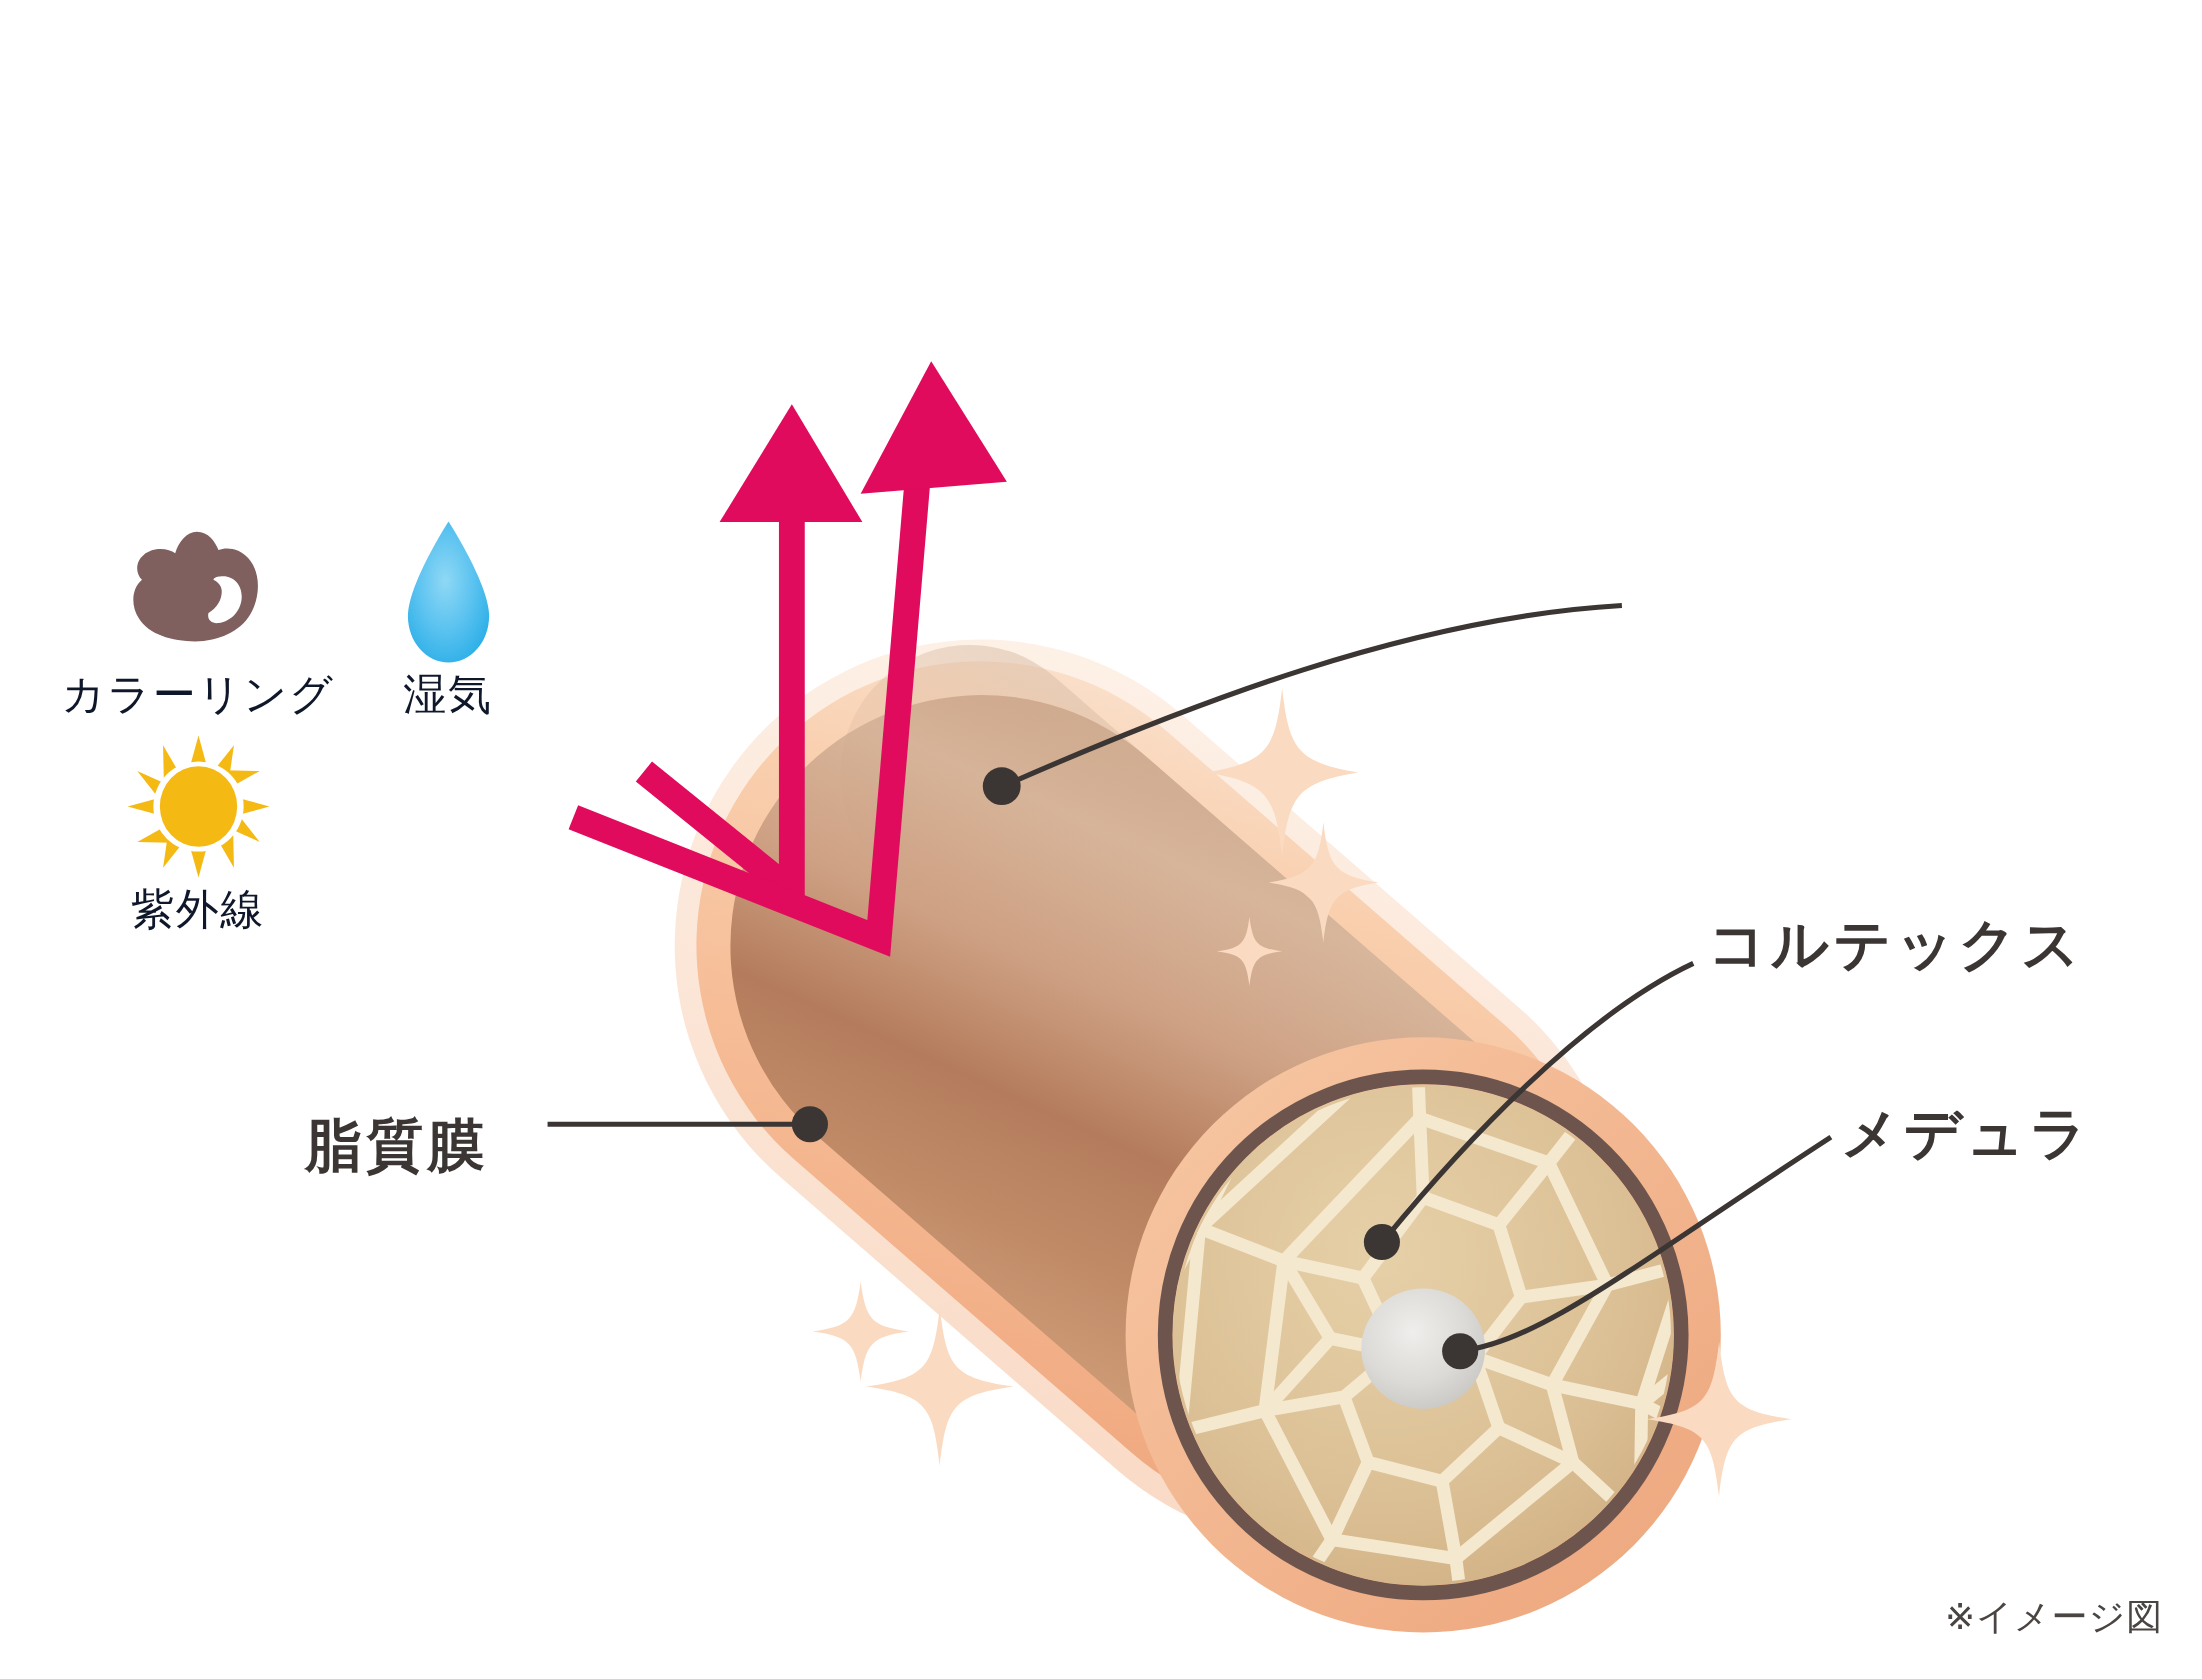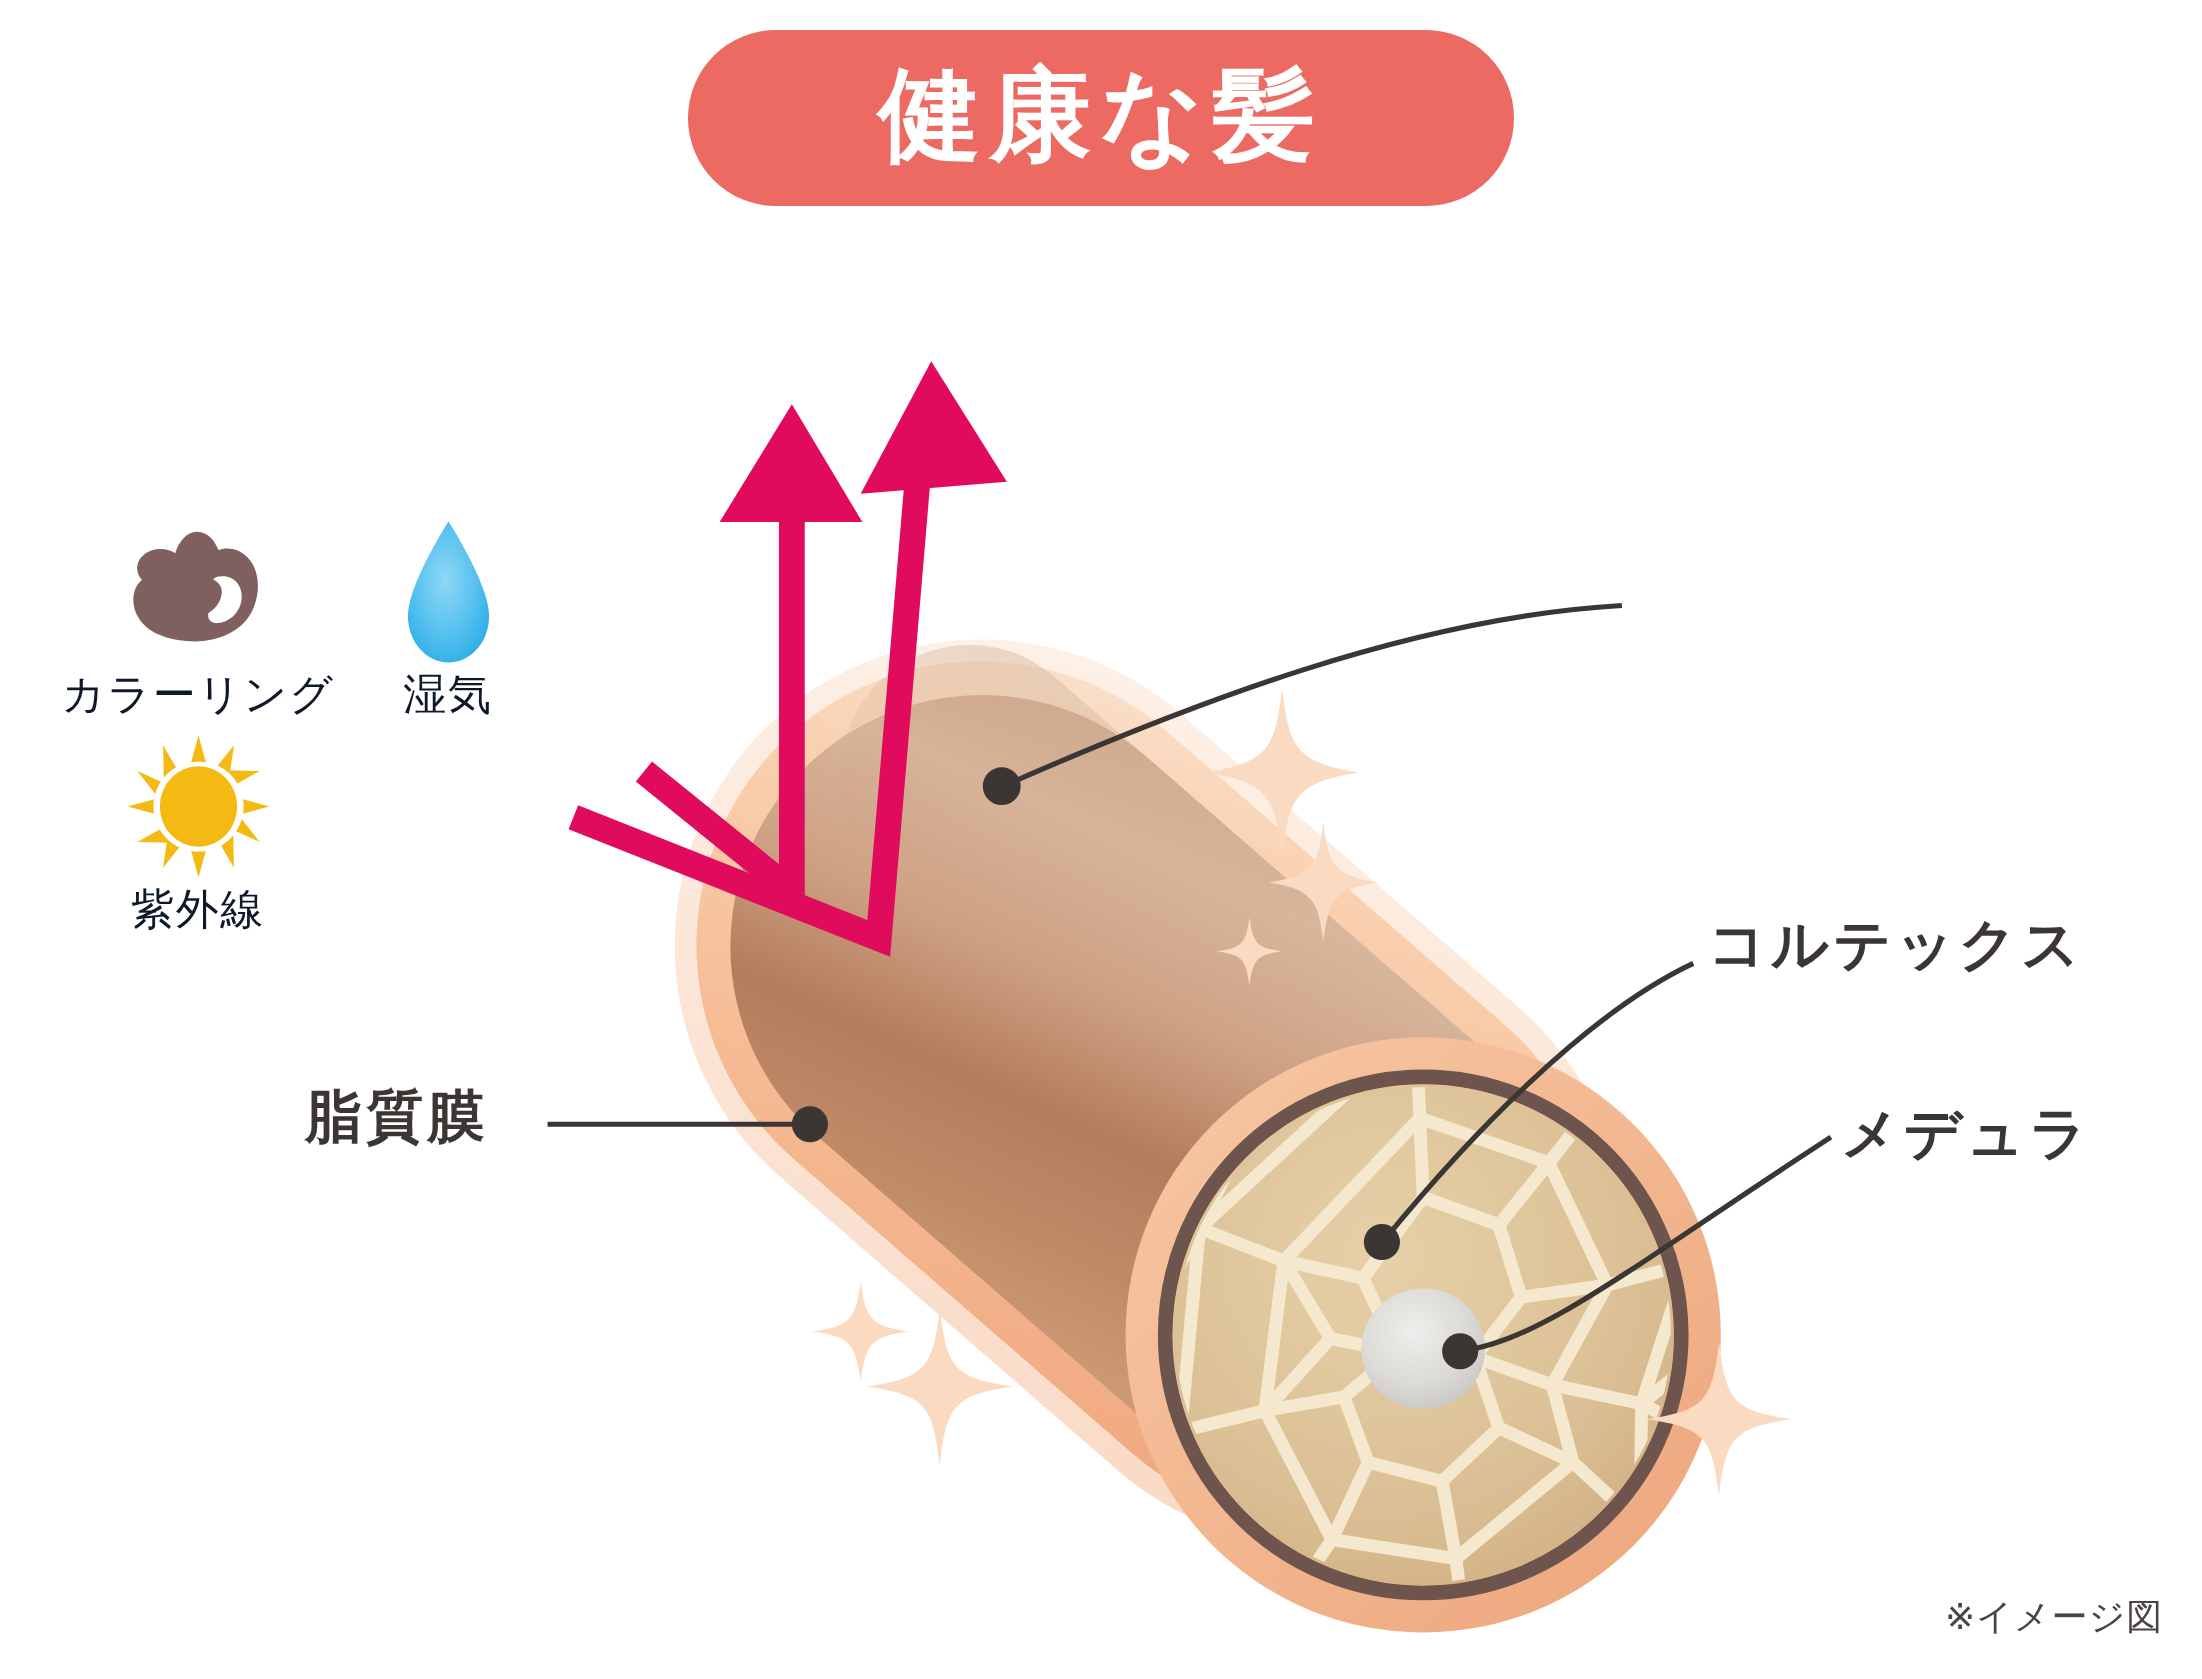--- a/index.html
+++ b/index.html
@@ -106,21 +106,21 @@
     font-size: 57px;
     font-weight: 700;
     color: #3b3634;
     letter-spacing: 4.3px;
     line-height: 1;
     white-space: nowrap;
   }
   #label-cuticle { left: 1639px; top: 564px; }
   #label-cortex  { left: 1708px; top: 916px; }
   #label-medulla { left: 1841px; top: 1093px; margin-top: 12px; }
-  #label-lipid   { left: 305px;  top: 1088px; }
+  #label-lipid   { left: 305px;  top: 1117px; }
 
   .footnote {
     position: absolute;
     left: 1901px;
     top: 1593px;
     font-size: 36px;
     color: #4a4542;
     letter-spacing: 0.9px;
     white-space: nowrap;
     margin-left: 44px;
@@ -368,23 +368,20 @@
       <path d="M 636 1307 L 936 1307"></path>
     </g>
     <g fill="#3b3634">
       <circle cx="1164" cy="914" r="22"></circle>
       <circle cx="1606" cy="1444" r="21"></circle>
       <circle cx="1697" cy="1571" r="21"></circle>
       <circle cx="941" cy="1307" r="21"></circle>
     </g>
   </svg>
 
-  <div class="title-pill">
-    <span class="title-text">健康な髪</span>
-  </div>
 
 
   <div class="damage-grid">
 
     <div class="dmg-cell">
       <div class="dmg-icon">
         <svg viewBox="0 0 180 160" width="151" height="133">
           <path d="M88 8 C102 8 110 20 114 30 C124 26 140 28 150 40
                    C166 58 164 88 152 108 C140 128 114 140 86 140
                    C58 140 30 132 18 112 C8 96 10 76 22 66

